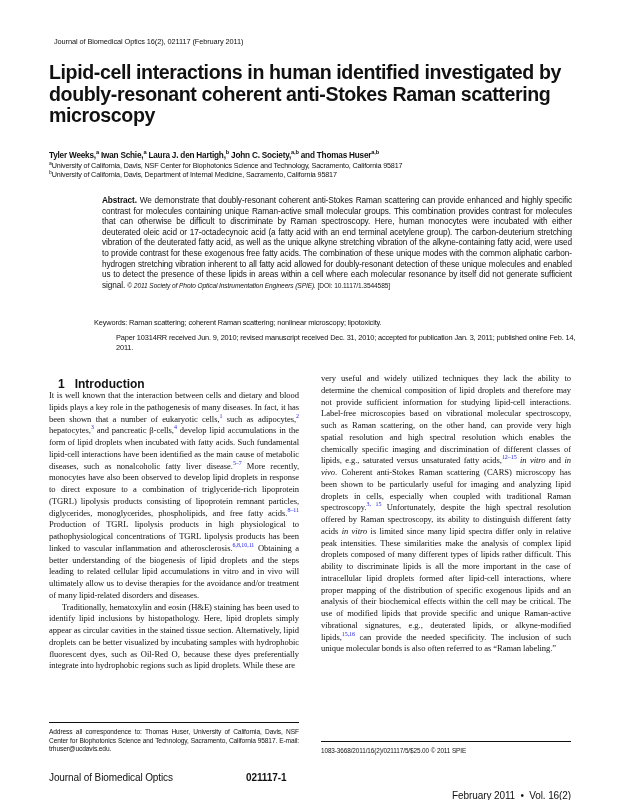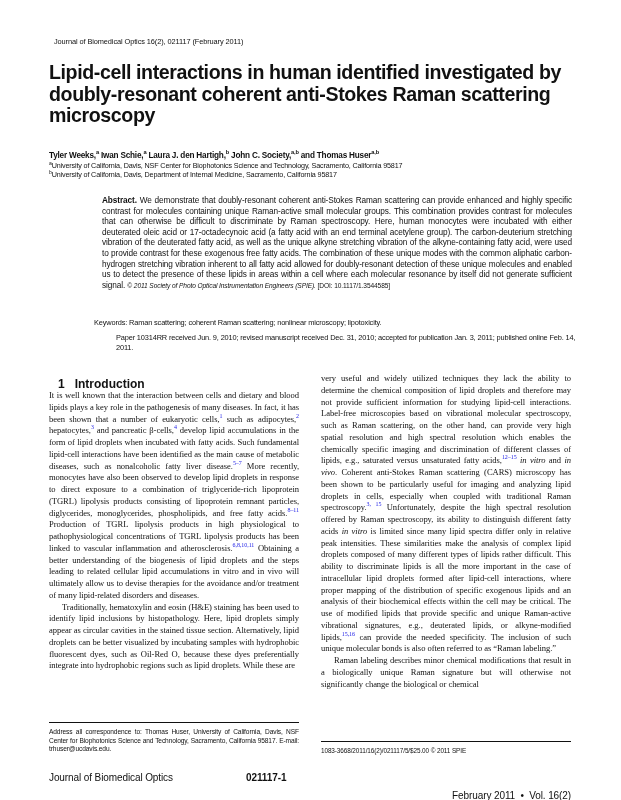--- a/index.html
+++ b/index.html
@@ -64,21 +64,20 @@
 
 <div id="sec-head" class="abs sans"><span class="num">1</span><span>Introduction</span></div>
 
 <div id="col-left" class="abs col serif">
   <p><span>It is well known that the interaction between cells and dietary and blood lipids plays a key role in the pathogenesis of many diseases. In fact, it has been shown that a number of eukaryotic cells,</span><span class="ref">1</span><span> such as adipocytes,</span><span class="ref">2</span><span> hepatocytes,</span><span class="ref">3</span><span> and pancreatic β-cells,</span><span class="ref">4</span><span> develop lipid accumulations in the form of lipid droplets when incubated with fatty acids. Such fundamental lipid-cell interactions have been identified as the main cause of metabolic diseases, such as nonalcoholic fatty liver disease.</span><span class="ref">5–7</span><span> More recently, monocytes have also been observed to develop lipid droplets in response to direct exposure to a combination of triglyceride-rich lipoprotein (TGRL) lipolysis products consisting of lipoprotein remnant particles, diglycerides, monoglycerides, phospholipids, and free fatty acids.</span><span class="ref">8–11</span><span> Production of TGRL lipolysis products in high physiological to pathophysiological concentrations of TGRL lipolysis products has been linked to vascular inflammation and atherosclerosis.</span><span class="ref">6,8,10,11</span><span> Obtaining a better understanding of the biogenesis of lipid droplets and the steps leading to related cellular lipid accumulations in vitro and in vivo will ultimately allow us to devise therapies for the avoidance and/or treatment of many lipid-related disorders and diseases.</span></p>
   <p class="ind">Traditionally, hematoxylin and eosin (H&amp;E) staining has been used to identify lipid inclusions by histopathology. Here, lipid droplets simply appear as circular cavities in the stained tissue section. Alternatively, lipid droplets can be better visualized by incubating samples with hydrophobic fluorescent dyes, such as Oil-Red O, because these dyes preferentially integrate into hydrophobic regions such as lipid droplets. While these are</p>
 </div>
 
 <div id="col-right" class="abs col serif">
   <p><span>very useful and widely utilized techniques they lack the ability to determine the chemical composition of lipid droplets and therefore may not provide sufficient information for studying lipid-cell interactions. Label-free microscopies based on vibrational molecular spectroscopy, such as Raman scattering, on the other hand, can provide very high spatial resolution and high spectral resolution which enables the chemically specific imaging and discrimination of different classes of lipids, e.g., saturated versus unsaturated fatty acids,</span><span class="ref">12–15</span><span> </span><span class="it">in vitro</span><span> and </span><span class="it">in vivo</span><span>. Coherent anti-Stokes Raman scattering (CARS) microscopy has been shown to be particularly useful for imaging and analyzing lipid droplets in cells, especially when coupled with traditional Raman spectroscopy.</span><span class="ref">3, 15</span><span> Unfortunately, despite the high spectral resolution offered by Raman spectroscopy, its ability to distinguish different fatty acids </span><span class="it">in vitro</span><span> is limited since many lipid spectra differ only in relative peak intensities. These similarities make the analysis of complex lipid droplets composed of many different types of lipids rather difficult. This ability to discriminate lipids is all the more important in the case of intracellular lipid droplets formed after lipid-cell interactions, where proper mapping of the distribution of specific exogenous lipids and an analysis of their biochemical effects within the cell may be critical. The use of modified lipids that provide specific and unique Raman-active vibrational signatures, e.g., deuterated lipids, or alkyne-modified lipids,</span><span class="ref">15,16</span><span> can provide the needed specificity. The inclusion of such unique molecular bonds is also often referred to as “Raman labeling.”</span></p>
-  <p class="ind">Raman labeling describes minor chemical modifications that result in a biologically unique Raman signature but will otherwise not significantly change the biological or chemical</p>
 </div>
 
 <div id="rule-left" class="rule"></div>
 <div id="correspondence" class="abs sans">Address all correspondence to: Thomas Huser, University of California, Davis, NSF Center for Biophotonics Science and Technology, Sacramento, California 95817. E-mail: trhuser@ucdavis.edu.</div>
 
 <div id="rule-right" class="rule"></div>
 <div id="issn" class="abs sans">1083-3668/2011/16(2)/021117/5/$25.00 © 2011 SPIE</div>
 
 <div id="foot-left" class="abs foot sans">Journal of Biomedical Optics</div>
 <div id="foot-center" class="abs foot sans">021117-1</div>

